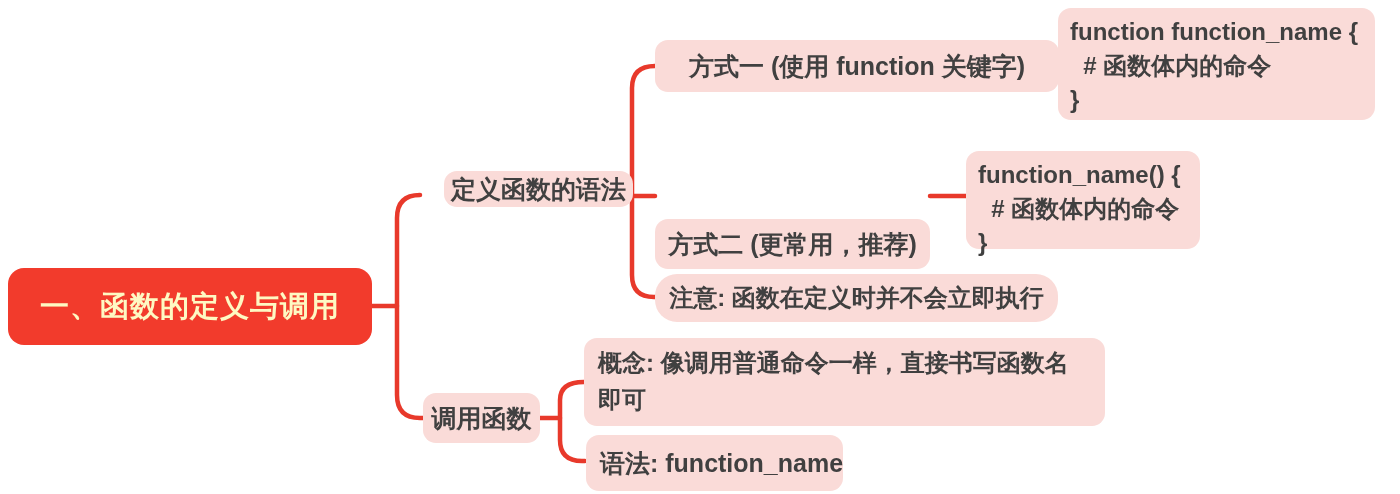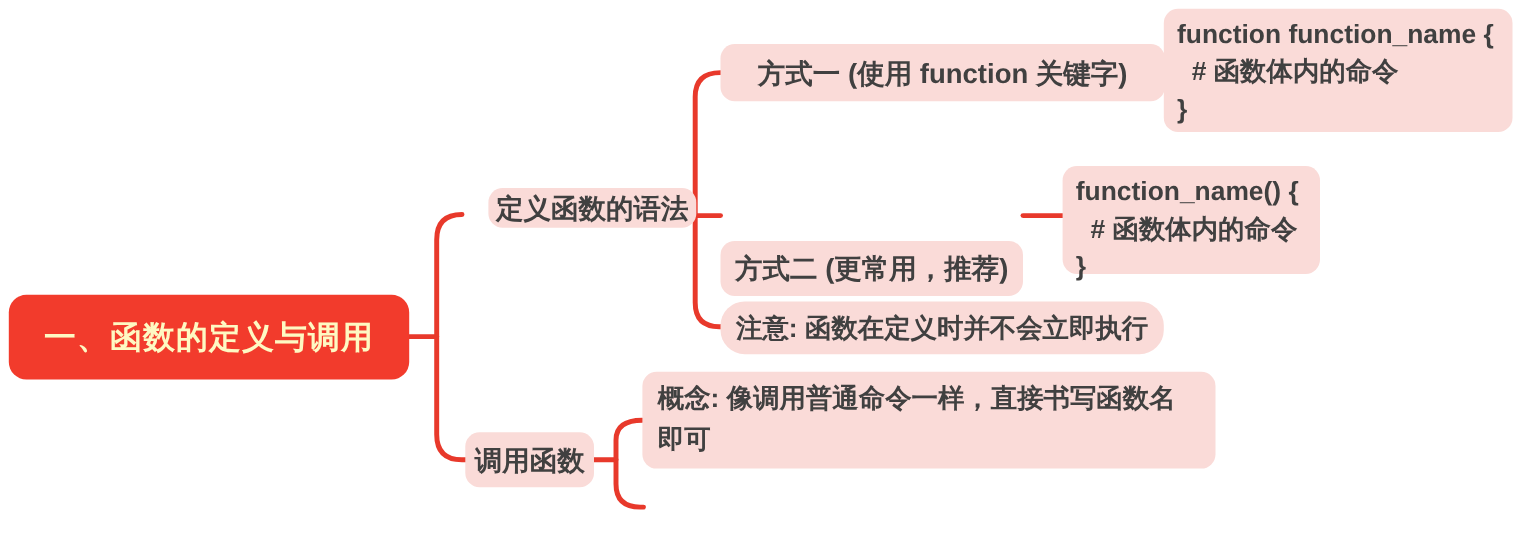--- a/index.html
+++ b/index.html
@@ -85,14 +85,15 @@
   <div class="node n-code2">function_name() {
   # 函数体内的命令
 }</div>
 
   <div class="node n-note">注意: 函数在定义时并不会立即执行</div>
 
   <div class="node n-call">调用函数</div>
 
   <div class="node n-concept">概念: 像调用普通命令一样，直接书写函数名即可</div>
 
+  <div class="node n-syntax">语法: function_name</div>
 
 </div>
 
 </body></html>

